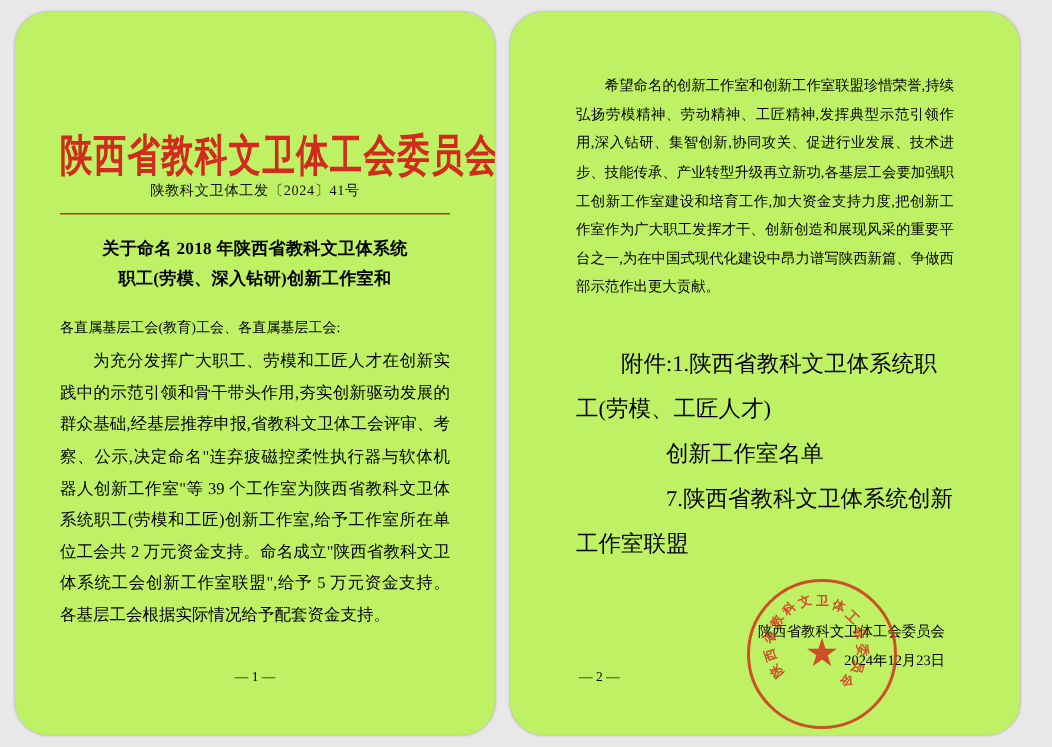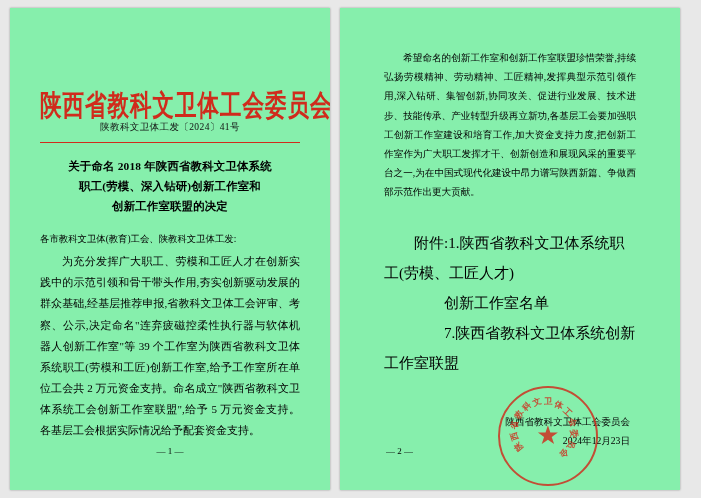--- a/index.html
+++ b/index.html
@@ -15,25 +15,26 @@
   }
   .spread {
     display: flex;
     gap: 10px;
     padding: 8px 10px;
     box-sizing: border-box;
     width: 701px;
     height: 498px;
   }
   .page {
-    background: #86efac;
+    background: #bef264;
     box-shadow: 0 0 2px rgba(0,0,0,0.35);
     position: relative;
     box-sizing: border-box;
     overflow: hidden;
+    border-radius: 22px;
   }
   .page-left {
     width: 320px;
     height: 482px;
     padding: 26px 30px 10px 30px;
   }
   .page-right {
     width: 340px;
     height: 482px;
     padding: 40px 44px 10px 44px;
@@ -185,24 +186,23 @@
 
     <div class="masthead">陕西省教科文卫体工会委员会文件</div>
 
     <div class="doc-number">陕教科文卫体工发〔2024〕41号</div>
 
     <div class="red-rule"></div>
 
     <div class="doc-title">
       <div>关于命名 2018 年陕西省教科文卫体系统</div>
       <div>职工(劳模、深入钻研)创新工作室和</div>
-      <div>创新工作室联盟的决定</div>
     </div>
 
-    <div class="salutation">各市教科文卫体(教育)工会、陕教科文卫体工发:</div>
+    <div class="salutation">各直属基层工会(教育)工会、各直属基层工会:</div>
 
     <p class="para">为充分发挥广大职工、劳模和工匠人才在创新实践中的示范引领和骨干带头作用,夯实创新驱动发展的群众基础,经基层推荐申报,省教科文卫体工会评审、考察、公示,决定命名"连弃疲磁控柔性执行器与软体机器人创新工作室"等 39 个工作室为陕西省教科文卫体系统职工(劳模和工匠)创新工作室,给予工作室所在单位工会共 2 万元资金支持。命名成立"陕西省教科文卫体系统工会创新工作室联盟",给予 5 万元资金支持。各基层工会根据实际情况给予配套资金支持。</p>
 
     <div class="page-number">— 1 —</div>
   </div>
 
   <div class="page page-right">
 
     <p class="para">希望命名的创新工作室和创新工作室联盟珍惜荣誉,持续弘扬劳模精神、劳动精神、工匠精神,发挥典型示范引领作用,深入钻研、集智创新,协同攻关、促进行业发展、技术进步、技能传承、产业转型升级再立新功,各基层工会要加强职工创新工作室建设和培育工作,加大资金支持力度,把创新工作室作为广大职工发挥才干、创新创造和展现风采的重要平台之一,为在中国式现代化建设中昂力谱写陕西新篇、争做西部示范作出更大贡献。</p>
 

